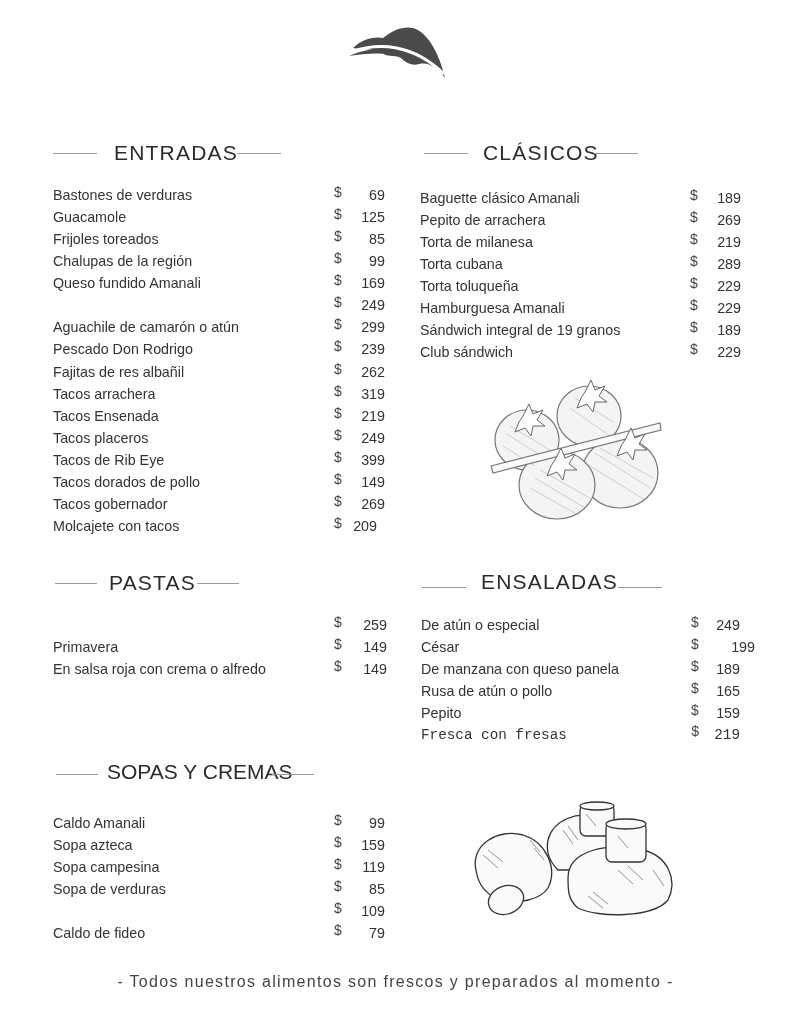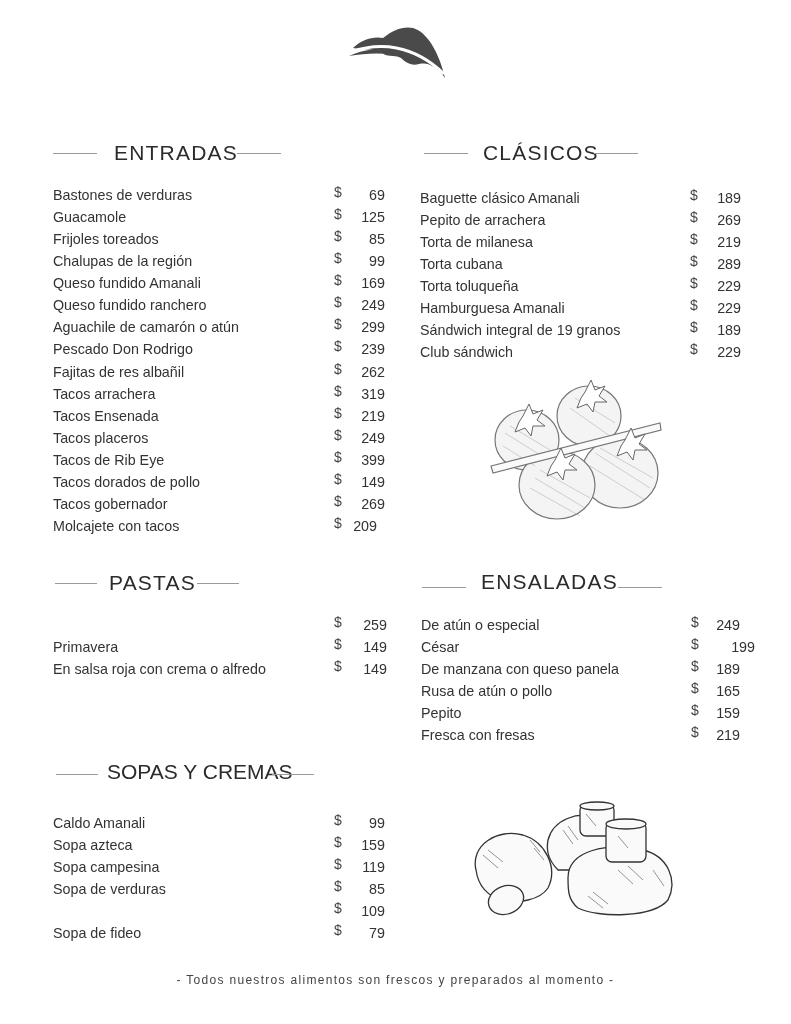--- a/index.html
+++ b/index.html
@@ -14,21 +14,21 @@
   .sec-head .title { position: absolute; top: 0; font-size: 21px; letter-spacing: 1.2px; color: #2b2b2b; white-space: nowrap; line-height: 30px; }
 
   .items { position: absolute; left: 0; }
   .item { position: relative; height: 22px; line-height: 22px; font-size: 14.3px; color: #333; white-space: nowrap; }
   .item .name { position: absolute; left: 0; }
   .item .cur { position: absolute; top: -3px; font-size: 14px; color: #444; }
   .item .price { position: absolute; text-align: right; width: 40px; }
 
   .illus { position: absolute; }
 
-  .footer { position: absolute; left: 0; width: 791px; top: 973px; text-align: center; font-size: 12px; letter-spacing: 1.3px; color: #444; }
+  .footer { position: absolute; left: 0; width: 791px; top: 973px; text-align: center; font-size: 16px; letter-spacing: 1.3px; color: #444; }
 </style>
 </head>
 <body>
 
 <div class="logo">
   <svg width="104" height="60" viewBox="0 0 104 60">
     <path d="M8 26 C 16 18, 28 14, 38 16 C 48 8, 58 4, 68 6 C 82 10, 94 30, 100 56 C 92 44, 84 40, 74 42 C 68 44, 62 42, 56 36 C 48 32, 42 36, 36 30 C 26 26, 16 28, 8 26 Z" fill="#4a4a4a"></path>
     <path d="M4 34 C 30 22, 66 24, 98 50 C 70 32, 36 28, 4 34 Z" fill="#4a4a4a"></path>
     <path d="M6 30 C 34 20, 68 22, 99 52" stroke="#ffffff" stroke-width="3" fill="none"></path>
   </svg>
@@ -60,21 +60,20 @@
         <span class="name">Chalupas de la región</span>
         <span class="cur" style="left: 281px;">$</span>
         <span class="price" style="left: 292px;">99</span>
       </div>
       <div class="item" style="height: 22.07px;">
         <span class="name">Queso fundido Amanali</span>
         <span class="cur" style="left: 281px;">$</span>
         <span class="price" style="left: 292px;">169</span>
       </div>
       <div class="item" style="height: 22.07px;">
-        <span class="name">Queso fundido ranchero</span>
         <span class="cur" style="left: 281px;">$</span>
         <span class="price" style="left: 292px;">249</span>
       </div>
       <div class="item" style="height: 22.07px;">
         <span class="name">Aguachile de camarón o atún</span>
         <span class="cur" style="left: 281px;">$</span>
         <span class="price" style="left: 292px;">299</span>
       </div>
       <div class="item" style="height: 22.07px;">
         <span class="name">Pescado Don Rodrigo</span>
@@ -244,21 +243,21 @@
       <div class="item" style="height: 22px;">
         <span class="name">Rusa de atún o pollo</span>
         <span class="cur" style="left: 270px;">$</span>
         <span class="price" style="left: 279px;">165</span>
       </div>
       <div class="item" style="height: 22px;">
         <span class="name">Pepito</span>
         <span class="cur" style="left: 270px;">$</span>
         <span class="price" style="left: 279px;">159</span>
       </div>
-      <div class="item" style="height: 22px;">
+      <div class="item" style="height: 22px; font-family: Liberation Mono, monospace;">
         <span class="name">Fresca con fresas</span>
         <span class="cur" style="left: 270px;">$</span>
         <span class="price" style="left: 279px;">219</span>
       </div>
     </div>
 </div>
 
 <div class="section" style="left:53px; top:757px; width:340px;">
   <div class="sec-head">
     <div class="line" style="left:3px; top:17px; width:42px;"></div>
@@ -284,21 +283,21 @@
       <div class="item" style="height: 22px;">
         <span class="name">Sopa de verduras</span>
         <span class="cur" style="left: 281px;">$</span>
         <span class="price" style="left: 292px;">85</span>
       </div>
       <div class="item" style="height: 22px;">
         <span class="cur" style="left: 281px;">$</span>
         <span class="price" style="left: 292px;">109</span>
       </div>
       <div class="item" style="height: 22px;">
-        <span class="name">Sopa de fideo</span>
+        <span class="name">Caldo de fideo</span>
         <span class="cur" style="left: 281px;">$</span>
         <span class="price" style="left: 292px; text-align: right;">79</span>
       </div>
     </div>
 </div>
 
 <div class="illus" style="left:468px; top:800px; width:215px; height:120px;">
   <svg width="215" height="120" viewBox="0 0 215 120">
     <g fill="#fafafa" stroke="#333" stroke-width="1.3">
       <path d="M80 40 C 85 20, 110 10, 130 18 C 150 26, 150 55, 140 70 L 90 70 C 80 60, 78 50, 80 40 Z"></path>

